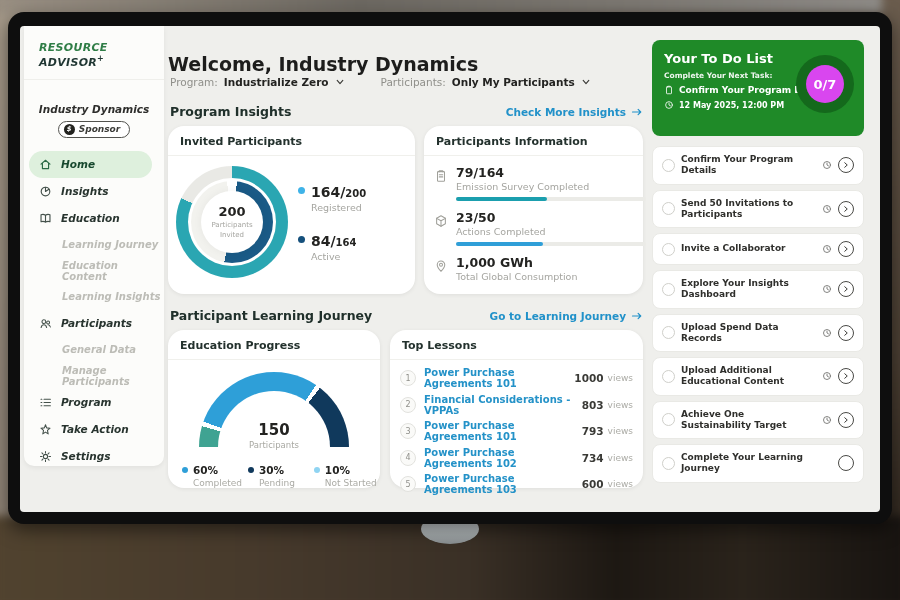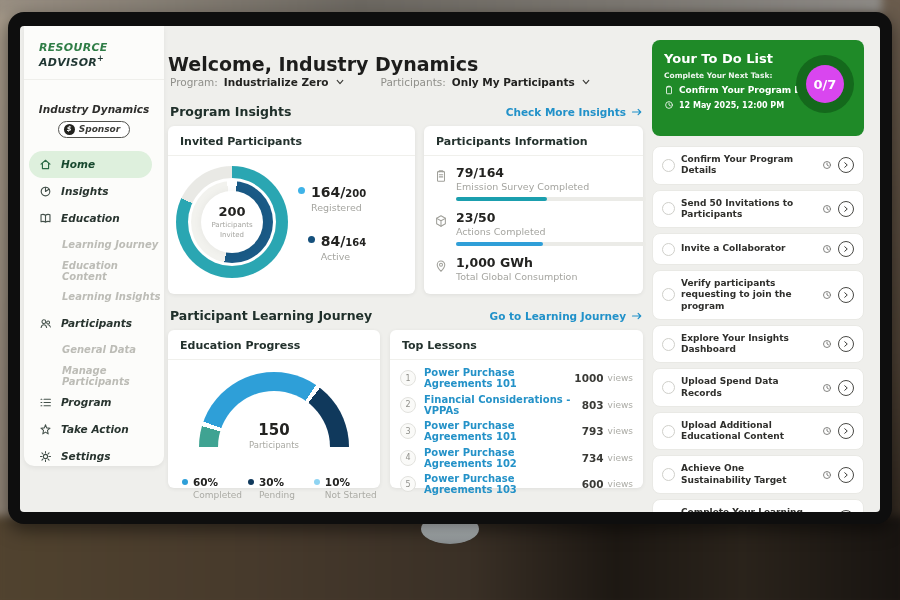--- a/index.html
+++ b/index.html
@@ -49,54 +49,54 @@
   
   .welcome{position:absolute;left:148px;top:14px;font-size:19px;font-weight:800;color:#1d1d1c;}
   .filters{position:absolute;left:150px;top:50px;display:flex;gap:36px;align-items:center;}
   .fgroup{display:flex;align-items:center;gap:6px;font-size:10.5px;}
   .flabel{color:#8f8f8a;} .fvalue{font-weight:800;color:#232321;}
   .fgroup svg{width:10px;height:10px;color:#3c3c38;}
   .sec-head{position:absolute;left:150px;width:473px;display:flex;justify-content:space-between;align-items:center;}
   .sec-title{font-size:12.5px;font-weight:700;color:#20302b;}
   .sec-link{display:flex;align-items:center;gap:5px;font-size:10.5px;font-weight:700;color:#2191c9;cursor:pointer;}
   .sec-link svg{width:12px;height:12px;}
-  .card{position:absolute;background:#fff;border:1px solid #ececе8;border-radius:6px;
+  .card{position:absolute;background:#fff;border:1px solid #ececе8;border-radius:16px;
     box-shadow:0 1px 4px rgba(20,20,20,.07);}
   .card-title{padding:9px 12px 7px;font-size:11px;font-weight:800;color:#23312d;border-bottom:1px solid #f0f0ec;}
 
   
   .inv-body{display:flex;align-items:center;padding:10px 4px 0 8px;}
   .donut{position:relative;width:112px;height:112px;flex:none;}
   .d-outer{position:absolute;inset:0;border-radius:50%;}
   .d-outer::after{content:"";position:absolute;inset:12px;background:#fff;border-radius:50%;}
   .d-inner{position:absolute;inset:15px;border-radius:50%;z-index:1;}
   .d-inner::after{content:"";position:absolute;inset:10px;background:#fff;border-radius:50%;
     box-shadow:0 0 8px rgba(0,0,0,.05);}
   .d-center{position:absolute;inset:0;z-index:2;display:flex;flex-direction:column;
     align-items:center;justify-content:center;text-align:center;}
   .d-val{font-size:13px;font-weight:800;color:#232321;}
   .d-lab{font-size:7px;color:#a5a5a0;width:58px;line-height:1.35;margin-top:2px;}
-  .legend{margin-left:10px;display:flex;flex-direction:column;gap:18px;align-items:flex-end;}
+  .legend{margin-left:10px;display:flex;flex-direction:column;gap:18px;}
   .leg-item{display:flex;gap:6px;}
   .leg-dot{width:7px;height:7px;border-radius:50%;margin-top:5px;flex:none;}
   .leg-big{font-size:14px;font-weight:800;color:#232321;}
   .leg-small{font-size:10px;font-weight:800;color:#232321;}
   .leg-sub{font-size:9.5px;color:#a5a5a0;margin-top:1px;}
 
   
   .info-rows{padding:9px 12px 0 10px;}
   .info-row{display:flex;gap:8px;margin-bottom:9px;}
   .info-row svg{width:14px;height:14px;color:#a0a09a;flex:none;margin-top:4px;}
   .info-val{font-size:12.5px;font-weight:800;color:#232321;}
   .info-lab{font-size:9.5px;color:#a5a5a0;margin-top:1px;}
   .bar{margin-top:5px;height:4px;background:#ebebe7;border-radius:2px;width:190px;}
   .bar-fill{display:block;height:4px;border-radius:2px;}
 
   
-  .gauge-wrap{margin:12px auto 16px;width:150px;height:76px;position:relative;}
+  .gauge-wrap{margin:12px auto 4px;width:150px;height:76px;position:relative;}
   .gauge{position:absolute;inset:0;overflow:hidden;}
   .gauge-disc{position:absolute;top:0;left:0;width:150px;height:150px;border-radius:50%;}
   .gauge-hole{position:absolute;top:19px;left:19px;width:112px;height:112px;border-radius:50%;background:#fff;}
   .gauge-center{position:absolute;left:0;right:0;bottom:-2px;text-align:center;z-index:2;}
   .g-val{font-size:15px;font-weight:800;color:#232321;}
   .g-lab{font-size:8.5px;color:#a8a8a2;margin-top:1px;}
   .g-legend{display:flex;padding:12px 0 0 14px;}
   .g-item{width:33.3%;}
   .g-top{display:flex;align-items:center;gap:5px;font-size:10.5px;font-weight:800;color:#232321;}
   .g-dot{width:6px;height:6px;border-radius:50%;flex:none;}
@@ -472,33 +472,20 @@
                 <path d="M8 5 V8 L10.4 9.4"></path>
               </svg>
     <span class="t-go">
       <svg viewBox="0 0 16 16" fill="none" stroke="currentColor" stroke-width="2" stroke-linecap="round" stroke-linejoin="round">
                   <path d="M5.5 3.5 L10.5 8 L5.5 12.5"></path>
                 </svg>
     </span>
   </div>
   <div class="task">
     <span class="t-check"></span>
-    <span class="t-label">Verify participants requesting to join the program</span>
-    <svg class="t-clock" viewBox="0 0 16 16" fill="none" stroke="currentColor" stroke-width="1.4" stroke-linecap="round" stroke-linejoin="round">
-                <circle cx="8" cy="8" r="5.6"></circle>
-                <path d="M8 5 V8 L10.4 9.4"></path>
-              </svg>
-    <span class="t-go">
-      <svg viewBox="0 0 16 16" fill="none" stroke="currentColor" stroke-width="2" stroke-linecap="round" stroke-linejoin="round">
-                  <path d="M5.5 3.5 L10.5 8 L5.5 12.5"></path>
-                </svg>
-    </span>
-  </div>
-  <div class="task">
-    <span class="t-check"></span>
     <span class="t-label">Explore Your Insights Dashboard</span>
     <svg class="t-clock" viewBox="0 0 16 16" fill="none" stroke="currentColor" stroke-width="1.4" stroke-linecap="round" stroke-linejoin="round">
                 <circle cx="8" cy="8" r="5.6"></circle>
                 <path d="M8 5 V8 L10.4 9.4"></path>
               </svg>
     <span class="t-go">
       <svg viewBox="0 0 16 16" fill="none" stroke="currentColor" stroke-width="2" stroke-linecap="round" stroke-linejoin="round">
                   <path d="M5.5 3.5 L10.5 8 L5.5 12.5"></path>
                 </svg>
     </span>

